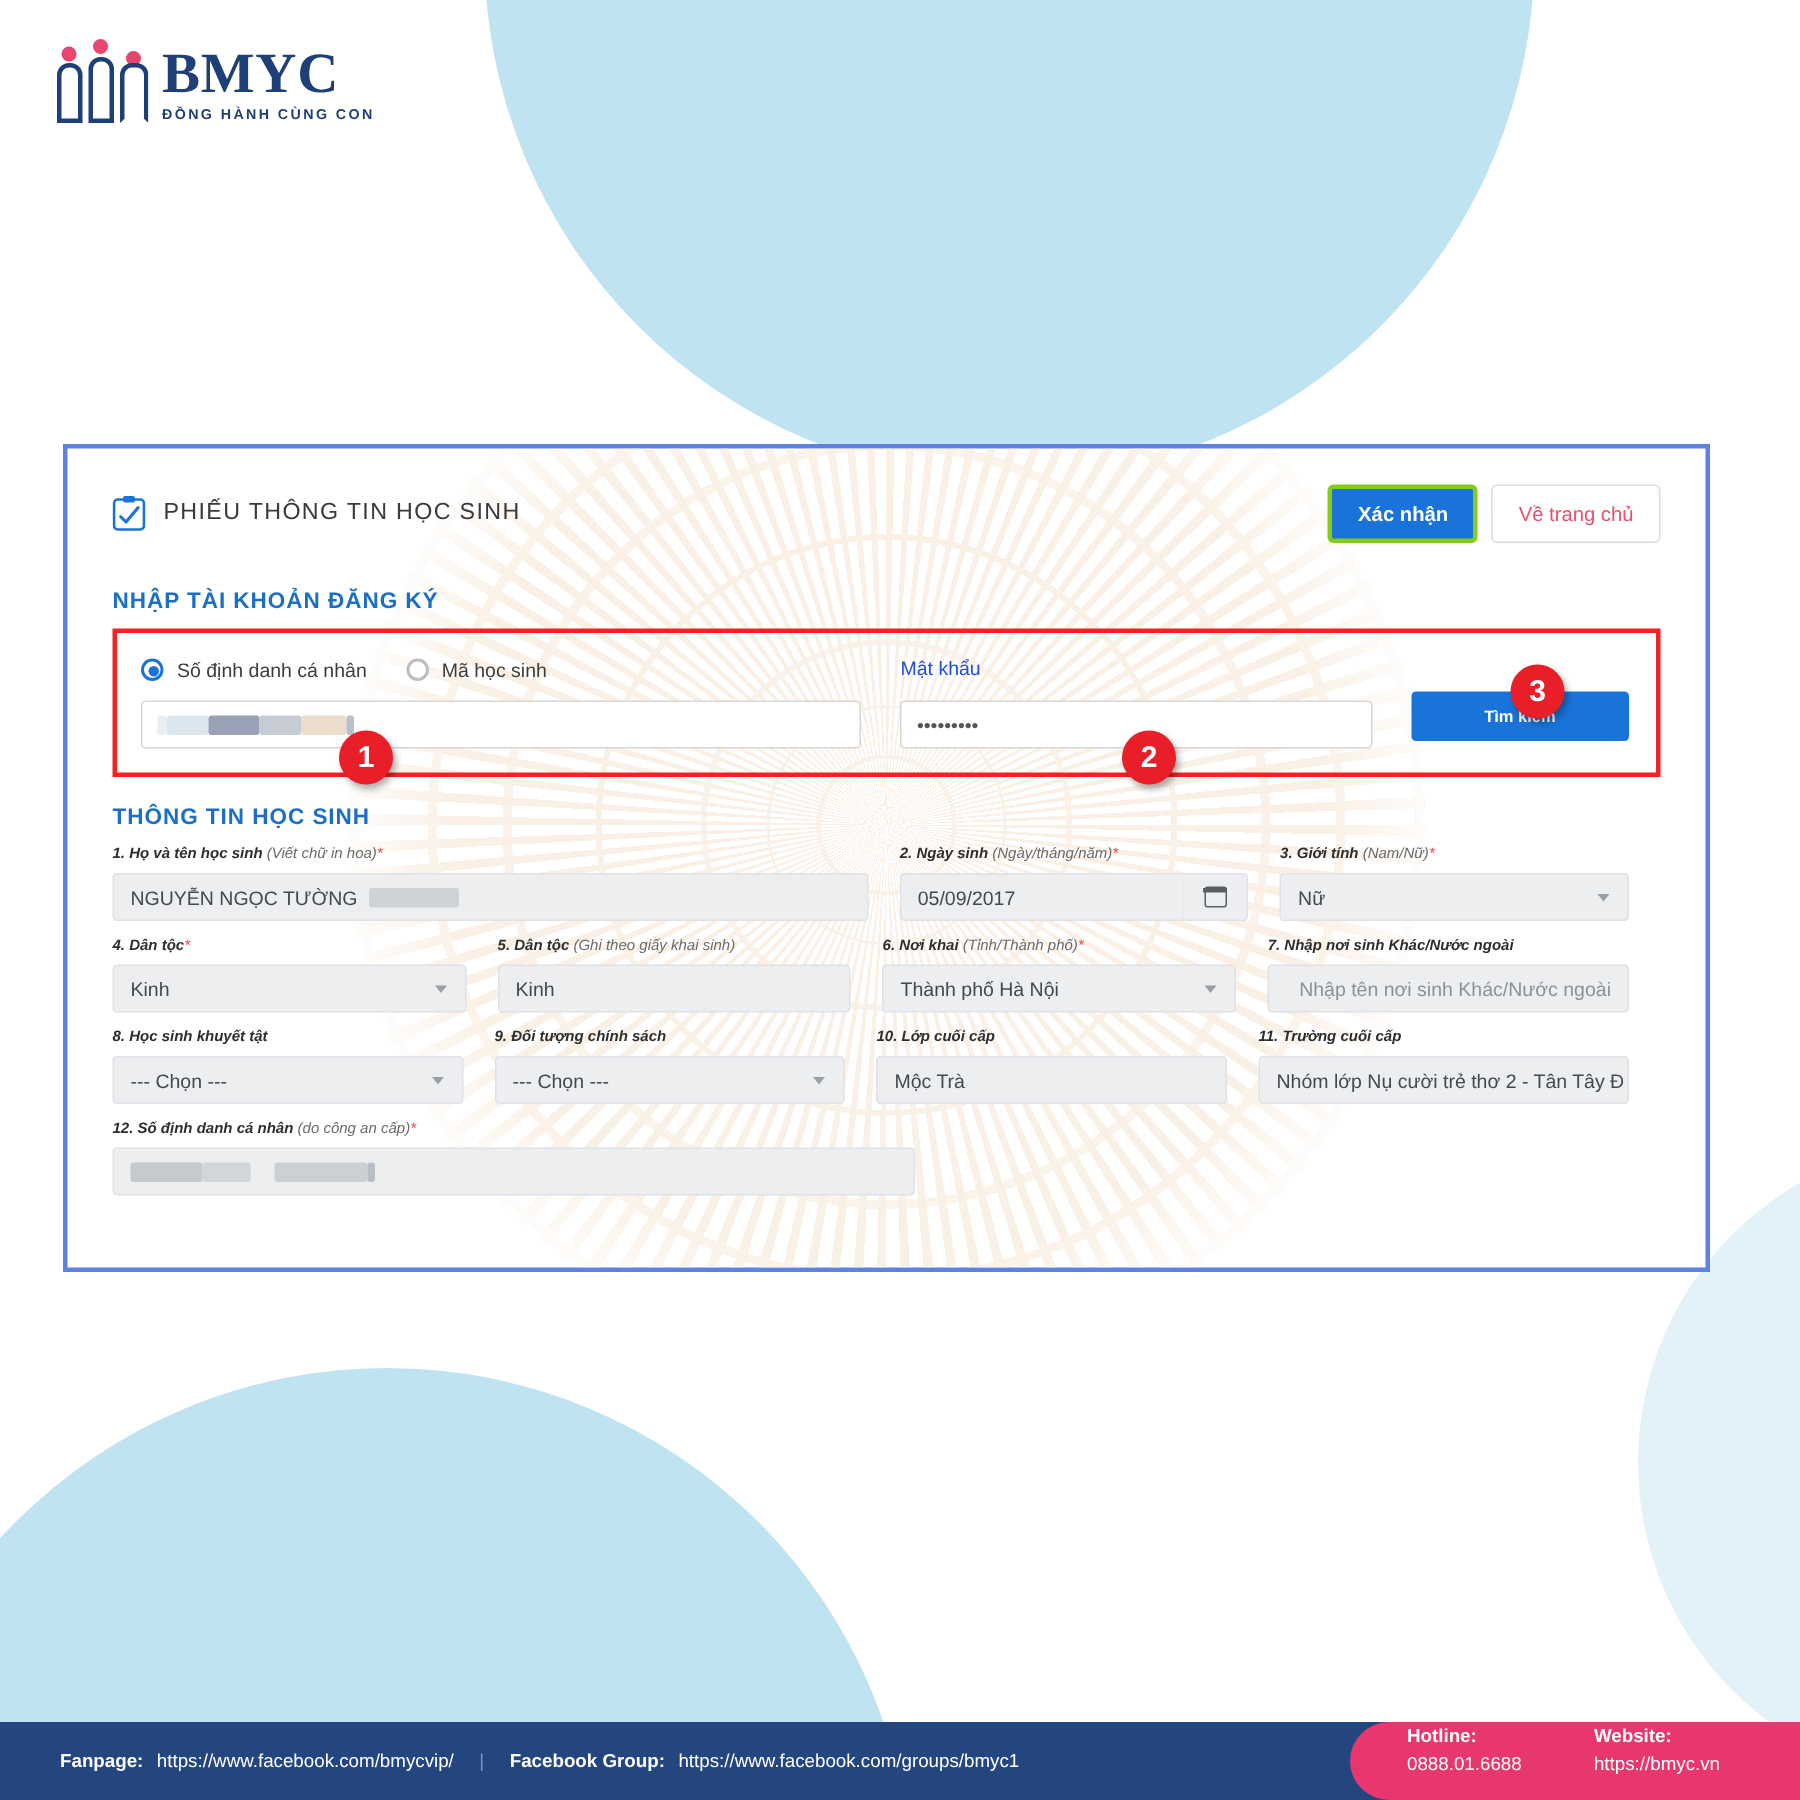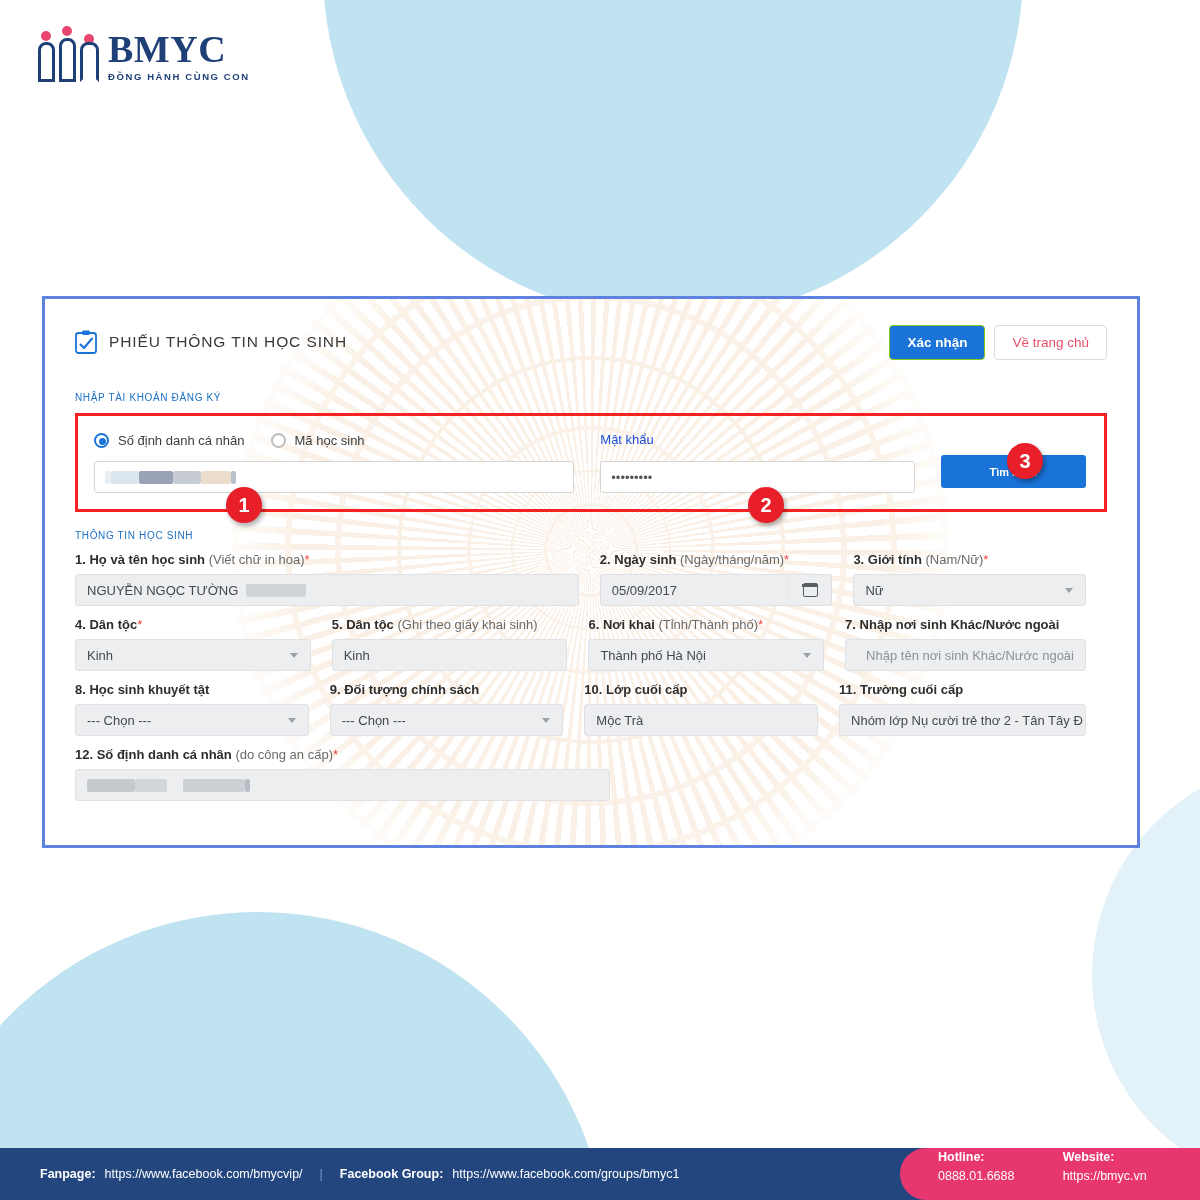--- a/index.html
+++ b/index.html
@@ -53,25 +53,25 @@
   }
   #card-inner { position: relative; padding: 26px 30px 0 30px; }
 
   
   #title-row { display: flex; align-items: center; justify-content: space-between; height: 34px; }
   #title-left { display: flex; align-items: center; gap: 12px; }
   #clipboard-icon { width: 22px; height: 24px; }
   #page-title { font-size: 15.5px; color: #3a3a3a; letter-spacing: .9px; }
   #title-buttons { display: flex; gap: 9px; }
   .btn { font-size: 13.5px; padding: 9px 17px; border-radius: 4px; cursor: pointer; white-space: nowrap; }
-  #btn-confirm { background: #1a73d8; color: #fff; border: 1px solid #84cc16; font-weight: 600; }
+  #btn-confirm { background: #1a73d8; color: #fff; border: 3px solid #84cc16; font-weight: 600; }
   #btn-home { background: #fff; color: #e8506b; border: 1px solid #dcdcdc; padding-left: 17px; }
 
   
-  .section-head { font-size: 10px; font-weight: 400; color: #1b6fc4; letter-spacing: .65px; }
+  .section-head { font-size: 15px; font-weight: 700; color: #1b6fc4; letter-spacing: .65px; }
   #sec-account { margin-top: 33px; }
   #sec-student { margin-top: 18px; margin-left: 0; }
 
   
   #login-block {
     position: relative; margin-top: 10px; border: 3px solid #f42222;
     padding: 14px 18px 16px 16px; display: flex; align-items: flex-start; gap: 26px;
   }
   #login-left { width: 512px; }
   #login-mid  { width: 335px; }
@@ -104,21 +104,21 @@
   #badge-1 { left: 226px; top: 487px; }
   #badge-2 { left: 748px; top: 487px; }
   #badge-3 { left: 1007px; top: 443px; }
 
   
   #fields { position: relative; margin-top: 11px; }
   .frow { display: flex; gap: 0; margin-bottom: 11px; }
   .fcell { padding-right: 21px; }
   .w-half  { width: 556px; }
   .w-quart { width: 268px; }
-  .flabel { font-size: 13px; color: #2d2d2d; font-weight: 700; margin-bottom: 7px; white-space: nowrap; }
+  .flabel { font-size: 10px; color: #2d2d2d; font-weight: 700; margin-bottom: 7px; white-space: nowrap; font-style: italic; }
   .flabel .norm { font-weight: 400; color: #6a6a6a; }
   .req { color: #f04141; font-weight: 400; }
   .ctl {
     height: 32px; background: #eceef0; border: 1px solid #dfe1e4; border-radius: 3px;
     display: flex; align-items: center; padding: 0 11px; font-size: 13px; color: #45484c;
     position: relative; overflow: hidden; white-space: nowrap;
   }
   .ctl.ph { color: #8d9196; padding-left: 20px; }
   .ctl.sel::after {
     content: ""; position: absolute; right: 12px; top: 50%; margin-top: -2px;

